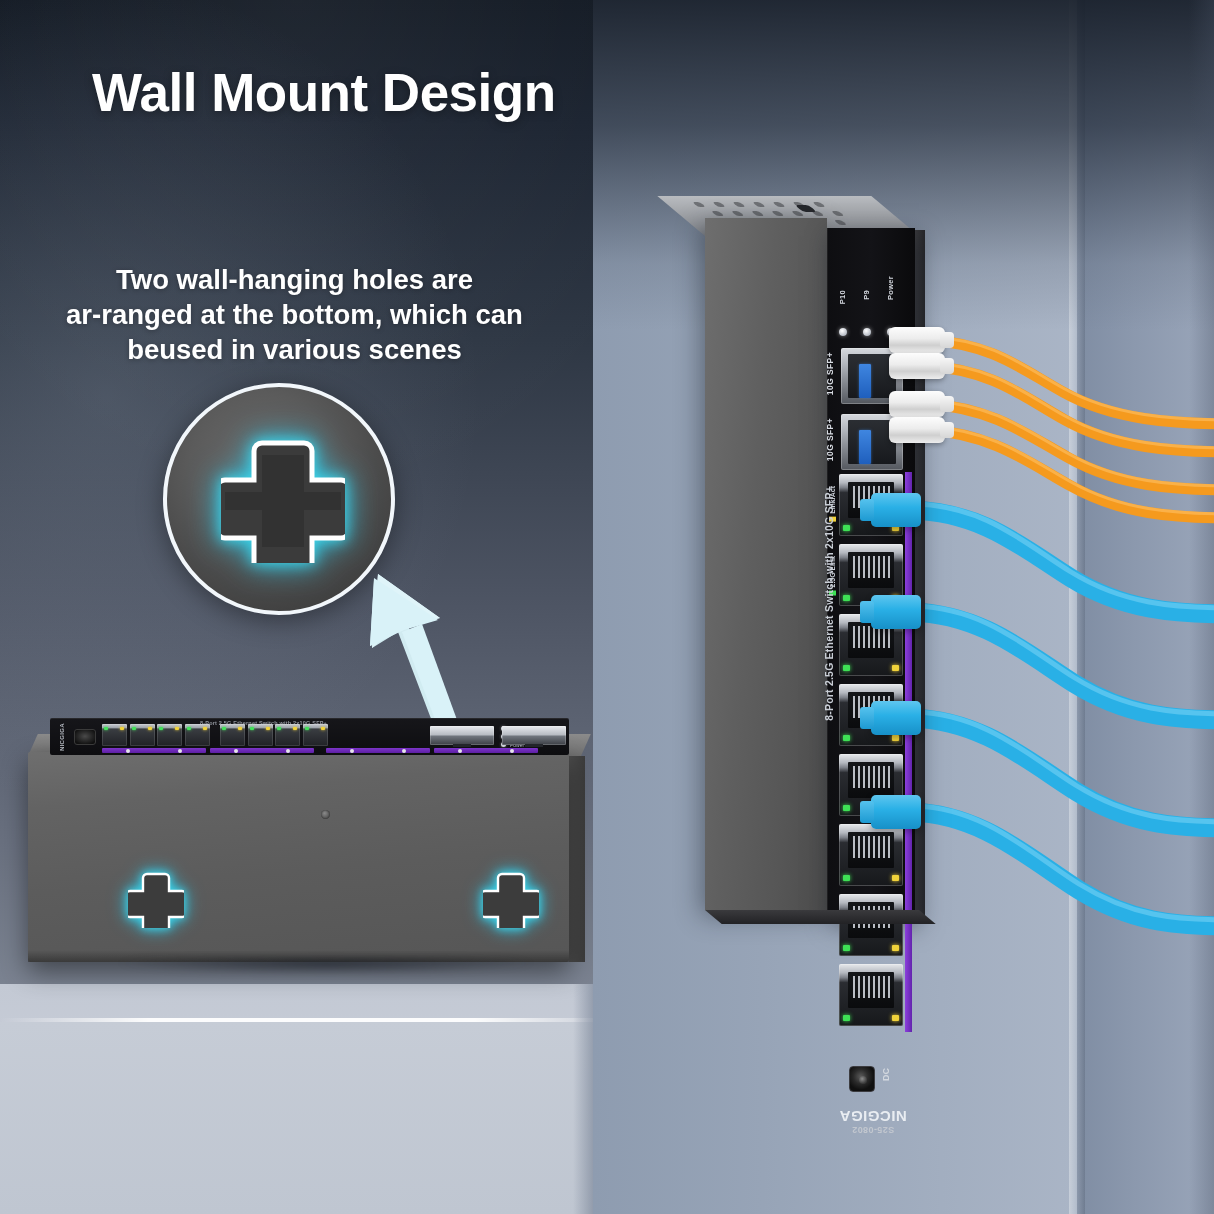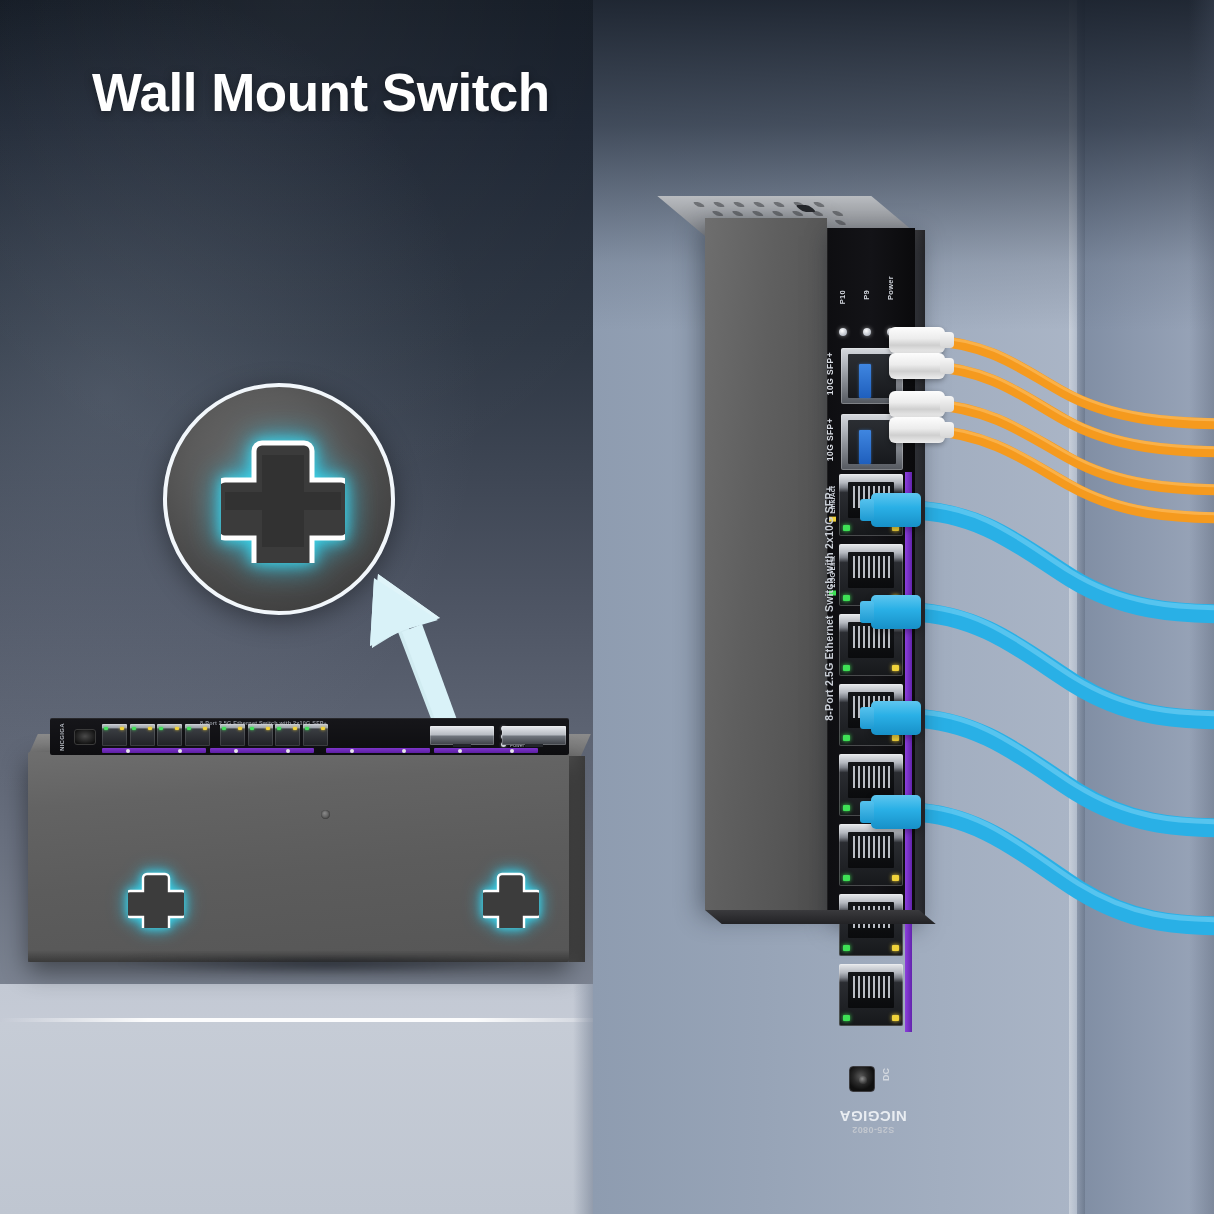--- a/index.html
+++ b/index.html
@@ -330,22 +330,27 @@
 
 <div id="stage">
 
   <div id="left-panel">
     <div id="left-wall-soft"></div>
     <div id="left-floor"></div>
     <div id="left-floor-lip"></div>
     <div id="left-floor-lower"></div>
     <div id="left-floor-rightedge"></div>
 
-    <div class="title">Wall Mount Switch</div>
-
+    <div class="title">Wall Mount Design</div>
+
+    <div class="subtitle">
+      <span>Two wall-hanging holes are</span>
+      <span>ar-ranged at the bottom, which can</span>
+      <span>beused in various scenes</span>
+    </div>
 
     <div id="magnifier">
       <div id="mag-cross" class="cross">
         <svg class="glow" viewBox="0 0 124 124" xmlns="http://www.w3.org/2000/svg">
           <path d="M41 4 h42 a8 8 0 0 1 8 8 v29 h29 a8 8 0 0 1 8 8 v42 a8 8 0 0 1 -8 8 h-29 v29 a8 8 0 0 1 -8 8 h-42 a8 8 0 0 1 -8 -8 v-29 h-29 a8 8 0 0 1 -8 -8 v-42 a8 8 0 0 1 8 -8 h29 v-29 a8 8 0 0 1 8 -8 z" fill="#3b3b3b" stroke="#ffffff" stroke-width="5"></path>
           <path d="M41 16 h42 v37 h37 v18 h-37 v37 h-42 v-37 h-37 v-18 h37 z" fill="#313131" opacity="0.85"></path>
         </svg>
       </div>
     </div>
 

